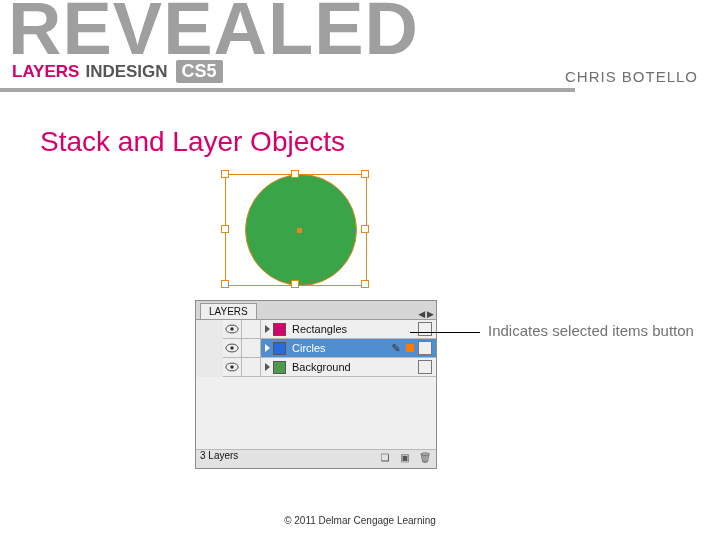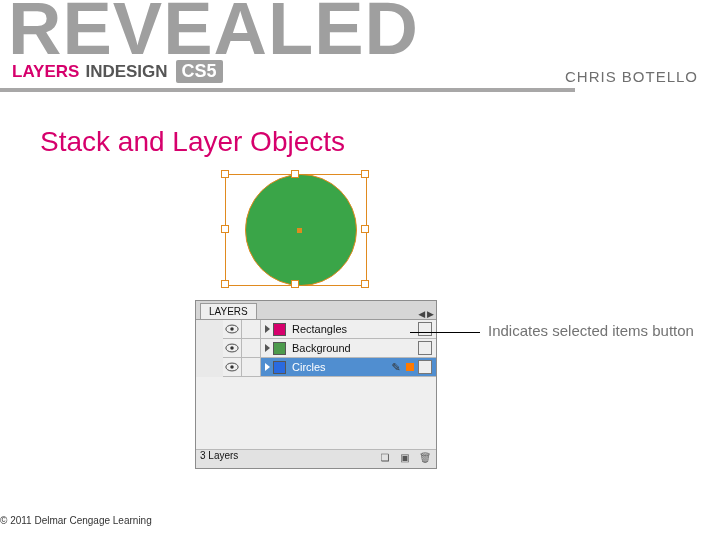--- a/index.html
+++ b/index.html
@@ -230,20 +230,21 @@
     font-size: 15px;
     color: #737373;
     margin-left: 6px;
   }
 
   
   .page-footer {
     position: absolute;
     bottom: 14px;
     width: 100%;
+    text-align: center;
     font-size: 10px;
     color: #333;
   }
 </style>
 </head>
 <body>
 
 <div class="brand-strip">
   <div class="ghost">REVEALED</div>
   <div class="product">
@@ -286,52 +287,52 @@
       <div class="eye-col">
         <svg viewBox="0 0 16 10">
             <ellipse cx="8" cy="5" rx="7" ry="4.5" fill="none" stroke="#333" stroke-width="1"></ellipse>
             <circle cx="8" cy="5" r="2" fill="#333"></circle>
           </svg>
       </div>
       <div class="lock-col"></div>
       <span class="tri"></span>
       <span class="swatch" style="background:#d6006c;"></span>
       <span class="name">Rectangles</span>
-      <span class="right-box"></span>
-    </div>
-
-    <div class="lp-row">
-      <div class="eye-col">
-        <svg viewBox="0 0 16 10">
-            <ellipse cx="8" cy="5" rx="7" ry="4.5" fill="none" stroke="#333" stroke-width="1"></ellipse>
-            <circle cx="8" cy="5" r="2" fill="#333"></circle>
-          </svg>
-      </div>
-      <div class="lock-col"></div>
-      <span class="tri"></span>
-      <span class="swatch" style="background:#4c9a4c;"></span>
-      <span class="name">Background</span>
       <span class="right-box"></span>
     </div>
 
     <div class="lp-row selected">
       <div class="eye-col">
         <svg viewBox="0 0 16 10">
             <ellipse cx="8" cy="5" rx="7" ry="4.5" fill="none" stroke="#333" stroke-width="1"></ellipse>
             <circle cx="8" cy="5" r="2" fill="#333"></circle>
           </svg>
       </div>
       <div class="lock-col"></div>
       <span class="tri"></span>
       <span class="swatch" style="background:#2a6adf;"></span>
       <span class="name">Circles</span>
       <span class="pen-ic">✎</span>
       <span class="sel-ind"></span>
       <span class="right-box"></span>
     </div>
+
+    <div class="lp-row">
+      <div class="eye-col">
+        <svg viewBox="0 0 16 10">
+            <ellipse cx="8" cy="5" rx="7" ry="4.5" fill="none" stroke="#333" stroke-width="1"></ellipse>
+            <circle cx="8" cy="5" r="2" fill="#333"></circle>
+          </svg>
+      </div>
+      <div class="lock-col"></div>
+      <span class="tri"></span>
+      <span class="swatch" style="background:#4c9a4c;"></span>
+      <span class="name">Background</span>
+      <span class="right-box"></span>
+    </div>
   </div>
 
   <div class="lp-spacer"></div>
 
   <div class="lp-footer">
     <span>3 Layers</span>
     <span class="spacer"></span>
     <span class="ftr-ic">❏</span>
     <span class="ftr-ic">▣</span>
     <span class="ftr-ic">🗑</span>

